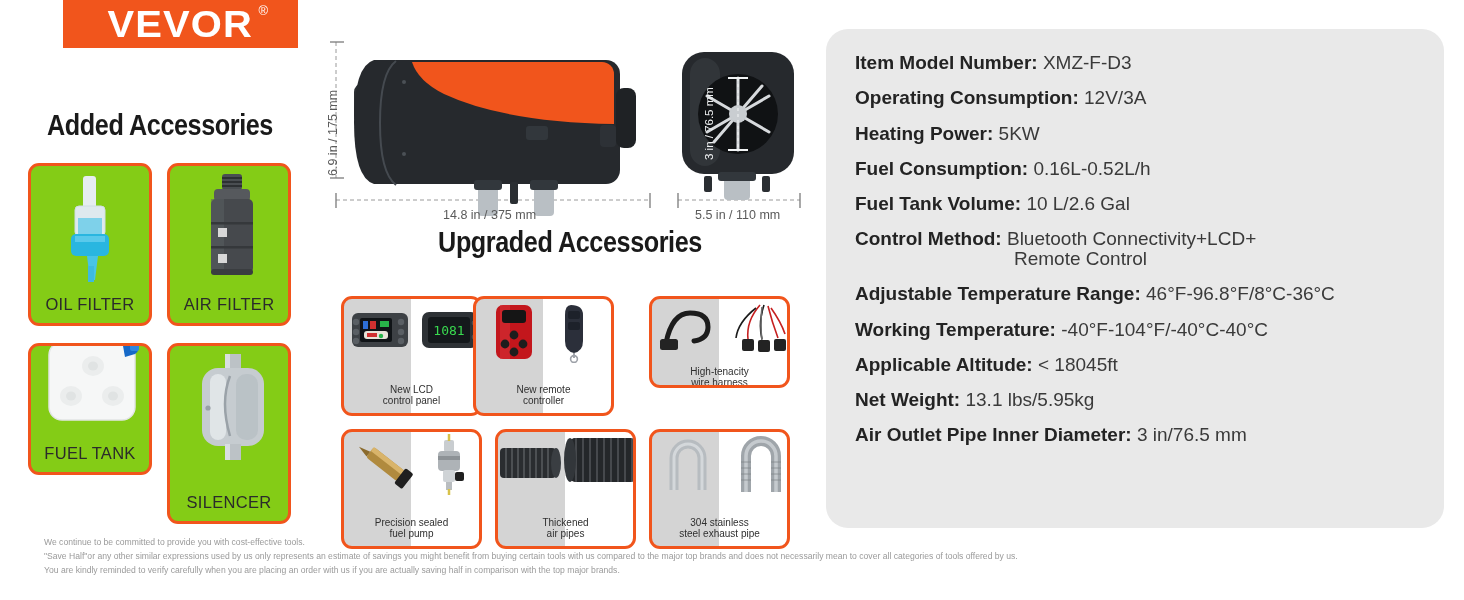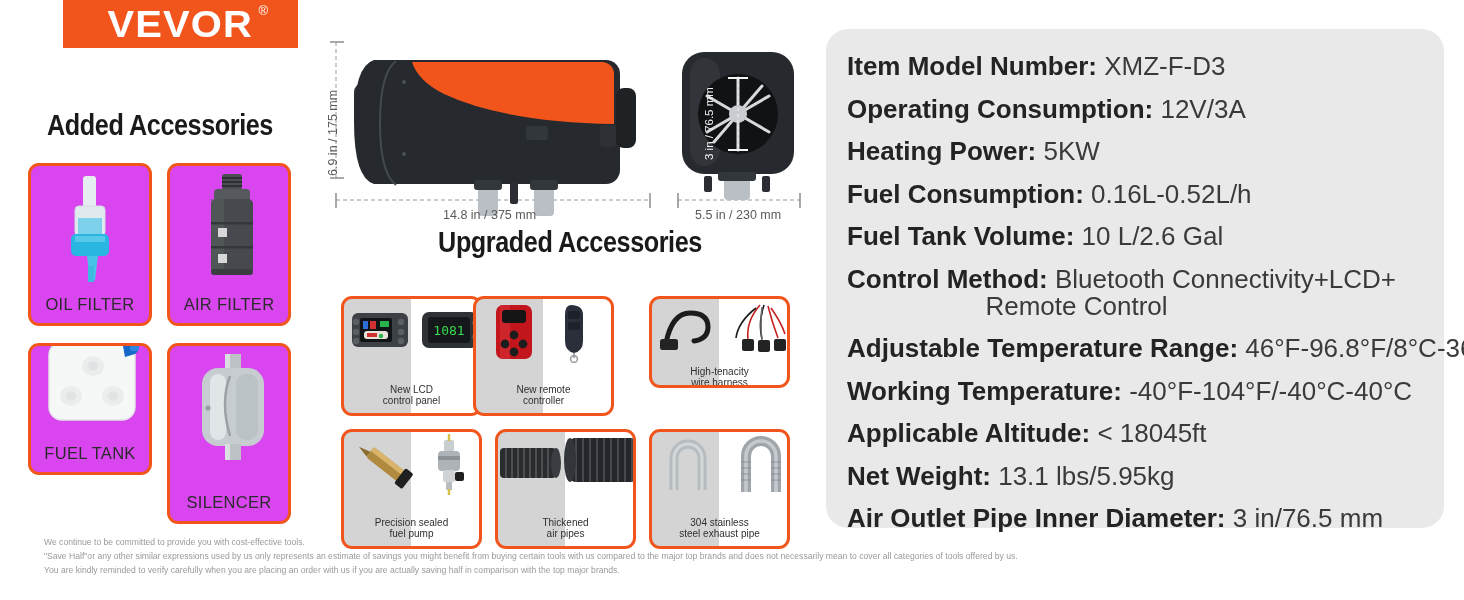--- a/index.html
+++ b/index.html
@@ -29,21 +29,21 @@
     position:absolute;font-weight:bold;color:#1a1a1a;
     transform:scaleX(.84);transform-origin:center;
     white-space:nowrap;letter-spacing:-0.5px;
   }
   #added-heading{left:0;top:108px;width:320px;text-align:center;font-size:30px;}
   #upgraded-heading{left:335px;top:225px;width:470px;text-align:center;font-size:30px;}
 
   
   .acc-card{
     position:absolute;border:3px solid #F1551C;border-radius:11px;
-    background:#d946ef;box-sizing:border-box;overflow:hidden;
+    background:#84cc16;box-sizing:border-box;overflow:hidden;
     display:flex;flex-direction:column;align-items:center;justify-content:flex-end;
   }
   .acc-card .art{flex:1;width:100%;position:relative;}
   .acc-label{
     font-size:16.5px;color:#2b2b2b;letter-spacing:.3px;
     padding-bottom:9px;white-space:nowrap;
   }
 
   
   .up-card{
@@ -58,22 +58,23 @@
     padding-bottom:6px;white-space:pre-line;
   }
 
   
   #spec-panel{
     position:absolute;left:826px;top:29px;width:618px;height:499px;
     background:#E9E9E9;border-radius:22px;box-sizing:border-box;
     padding:24px 18px 0 21px;
   }
   .spec-row{
-    font-size:26px;color:#3a3a3a;line-height:1.04;margin-bottom:15.5px;
+    font-size:19px;color:#3a3a3a;line-height:1.04;margin-bottom:15.5px;
     white-space:nowrap;
+    margin-left:8px;
   }
   .spec-row b{color:#232323;font-weight:bold;}
   .spec-row.wrap{white-space:normal;}
   .spec-cont{display:block;text-align:center;padding-right:120px;}
 
   
   #footer{
     position:absolute;left:44px;top:536px;width:1260px;
     font-size:8.6px;color:#9a9a9a;line-height:1.62;
   }
@@ -222,21 +223,21 @@
         <rect x="424" y="144" width="26" height="26" rx="4" fill="#b9bfc4"></rect>
         <rect x="418" y="142" width="38" height="9" rx="3" fill="#32373c"></rect>
         <rect x="404" y="146" width="8" height="16" rx="2" fill="#2a2e32"></rect>
         <rect x="462" y="146" width="8" height="16" rx="2" fill="#2a2e32"></rect>
       </g>
     </svg>
 
     <div class="dim-text vert" style="left:26px;top:146px;">6.9 in / 175 mm</div>
     <div class="dim-text" style="left:143px;top:178px;">14.8 in / 375 mm</div>
     <div class="dim-text vert" style="left:403px;top:130px;color:#f0f2f3;font-size:11.5px;">3 in / 76.5 mm</div>
-    <div class="dim-text" style="left:395px;top:178px;">5.5 in / 230 mm</div>
+    <div class="dim-text" style="left:395px;top:178px;">5.5 in / 110 mm</div>
   </div>
 
   <div class="heading" id="upgraded-heading">Upgraded Accessories</div>
 
   <div class="up-card" style="left:341px;top:276px;width:141px;height:120px;">
     <div class="up-art">
       <svg viewBox="0 0 141 64" width="141" height="64">
         <rect x="8" y="14" width="56" height="34" rx="6" fill="#3d4145"></rect>
         <rect x="16" y="19" width="32" height="24" rx="2" fill="#101417"></rect>
         <rect x="19" y="22" width="5" height="8" fill="#2d6fd6"></rect>

